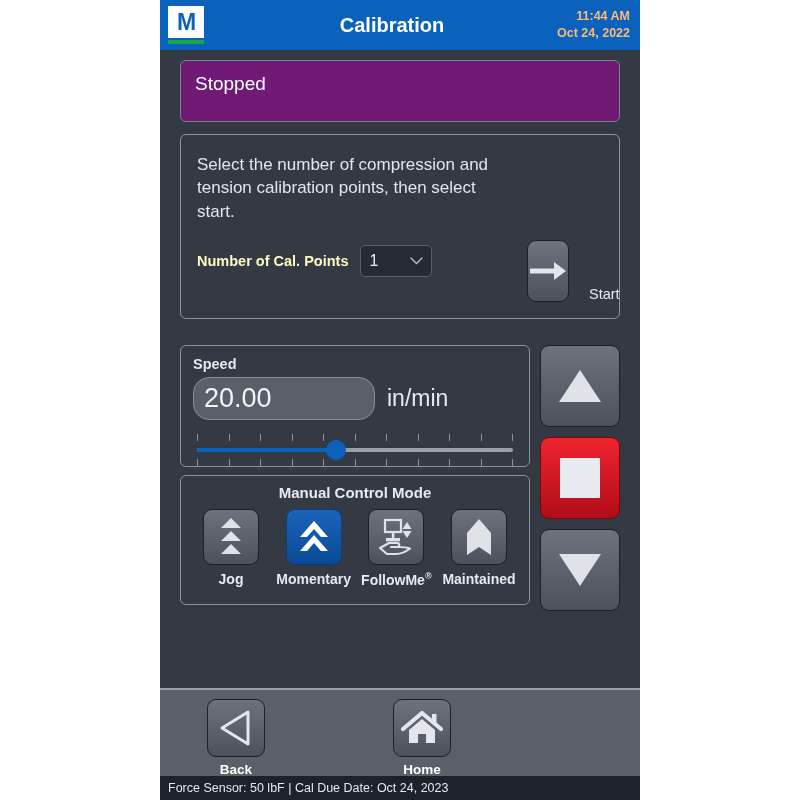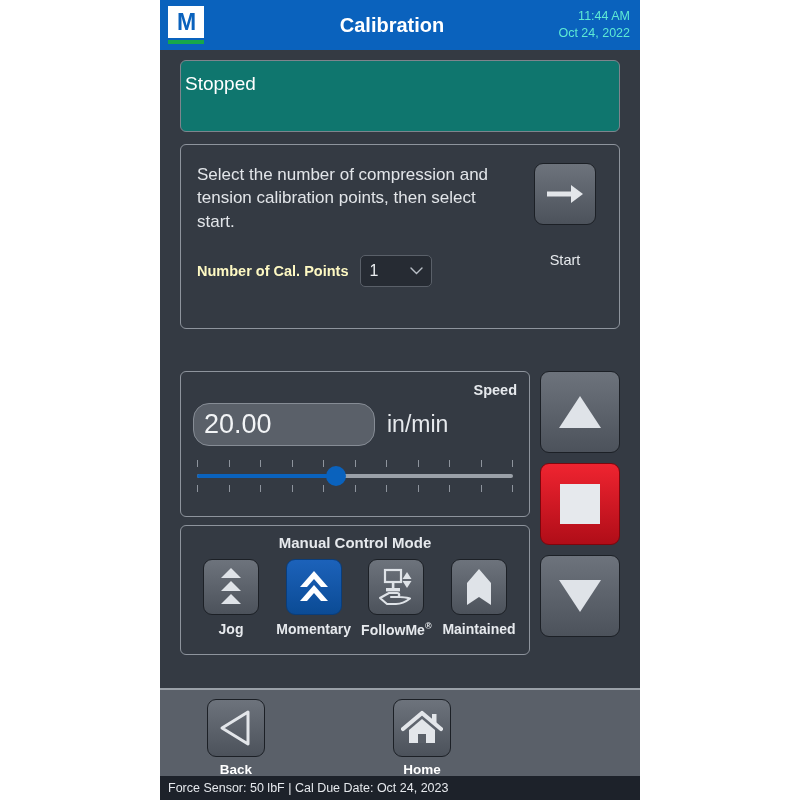--- a/index.html
+++ b/index.html
@@ -51,52 +51,52 @@
     left: 0; right: 16px;
     text-align: center;
     color: #ffffff;
     font-size: 20px;
     font-weight: bold;
     pointer-events: none;
   }
   .header-clock {
     margin-left: auto;
     text-align: right;
-    color: #5eead4;
+    color: #fdba74;
     font-size: 12.5px;
-    font-weight: normal;
+    font-weight: bold;
     line-height: 1.35;
     z-index: 2;
   }
 
   
   .body {
     flex: 1;
     padding: 10px 20px 0 20px;
     display: flex;
     flex-direction: column;
     background: #343a43;
   }
   .panel {
     border: 1px solid #8e949d;
     border-radius: 6px;
     background: #343a43;
   }
   .status-panel {
-    height: 72px;
-    background: #0f766e;
-    padding: 12px 4px;
+    height: 62px;
+    background: #701a75;
+    padding: 12px 14px;
     margin-bottom: 12px;
     border-color: #7e848d;
   }
   .status-text { color: #ffffff; font-size: 19px; }
 
   .instr-panel {
     padding: 18px 16px 16px 16px;
-    margin-bottom: 42px;
+    margin-bottom: 26px;
     display: flex;
     min-height: 185px;
   }
   .instr-left { flex: 1; padding-right: 10px; }
   .instr-text {
     color: #e2e5e9;
     font-size: 17px;
     line-height: 1.38;
     max-width: 320px;
   }
@@ -116,21 +116,21 @@
     align-items: center;
     padding: 0 8px;
     justify-content: space-between;
     cursor: pointer;
   }
   .dropdown-value { color: #e9ecef; font-size: 16px; }
   .chev { width: 13px; height: 8px; }
 
   .instr-right {
     width: 76px;
-    display: flex; flex-direction: column; align-items: center; gap: 20px;
+    display: flex; flex-direction: row; align-items: flex-end; gap: 20px;
   }
   .sqbtn {
     width: 62px; height: 62px;
     border-radius: 9px;
     border: 1px solid #1c2026;
     background: linear-gradient(#6d737c, #4c525b);
     display: flex; align-items: center; justify-content: center;
     cursor: pointer;
   }
   .btn-caption {
@@ -139,21 +139,21 @@
     margin-top: 7px;
     text-align: center;
     white-space: nowrap;
   }
 
   
   .lower { display: flex; gap: 10px; flex: 1; }
   .lower-left { flex: 1; display: flex; flex-direction: column; gap: 8px; }
   .lower-right { width: 80px; display: flex; flex-direction: column; gap: 10px; }
 
-  .speed-panel { padding: 10px 12px 24px 12px; text-align: right; }
+  .speed-panel { padding: 10px 12px 0 12px; }
   .speed-label { color: #e6e9ed; font-size: 14.5px; font-weight: bold; margin-bottom: 5px; }
   .speed-row { display: flex; align-items: center; gap: 12px; }
   .speed-field {
     width: 182px; height: 43px;
     background: #5a6069;
     border: 1px solid #868c95;
     border-radius: 16px;
     display: flex; align-items: center;
     padding-left: 10px;
     cursor: pointer;

